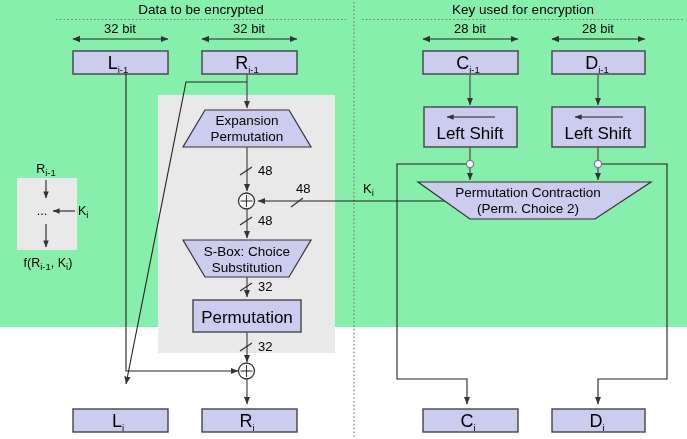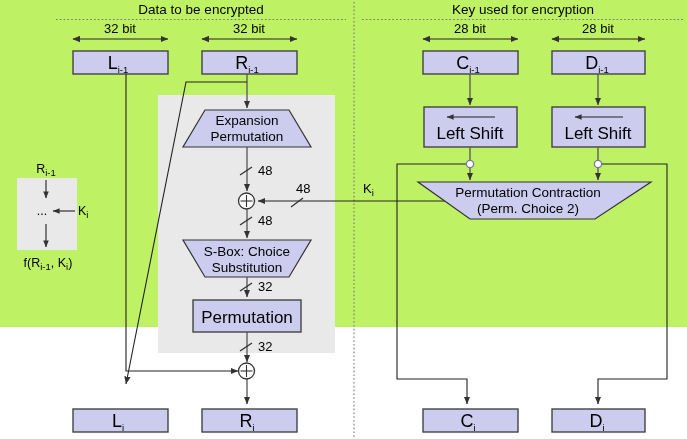--- a/index.html
+++ b/index.html
@@ -1,21 +1,21 @@
 <!DOCTYPE html>
 <html><head>
 <meta charset="utf-8">
 <style>
   html,body{margin:0;padding:0;background:#ffffff;}
   body{
     width:687px;height:439px;overflow:hidden;
     font-family:"Liberation Sans", sans-serif;
     color:#000000;
   }
-  #stage{position:relative;width:687px;height:327px;background:#bef264;}
+  #stage{position:relative;width:687px;height:327px;background:#86efac;}
   svg{display:block;}
   .shape-fill{fill:#ccccee;stroke:#333333;stroke-width:1.2;}
   .box-fill{fill:#ccccee;stroke:#444444;stroke-width:1.4;}
   .panel{fill:#e9e9e9;stroke:none;}
   .wire{stroke:#555555;stroke-width:1.3;fill:none;}
   .wire-dark{stroke:#222222;stroke-width:1.1;fill:none;}
   .thin{stroke:#333333;stroke-width:1.1;fill:none;}
   .tick{stroke:#333333;stroke-width:1.3;fill:none;}
   .xor{fill:#ffffff;stroke:#333333;stroke-width:1.3;}
   .junction{fill:#ffffff;stroke:#7777aa;stroke-width:1.3;}

